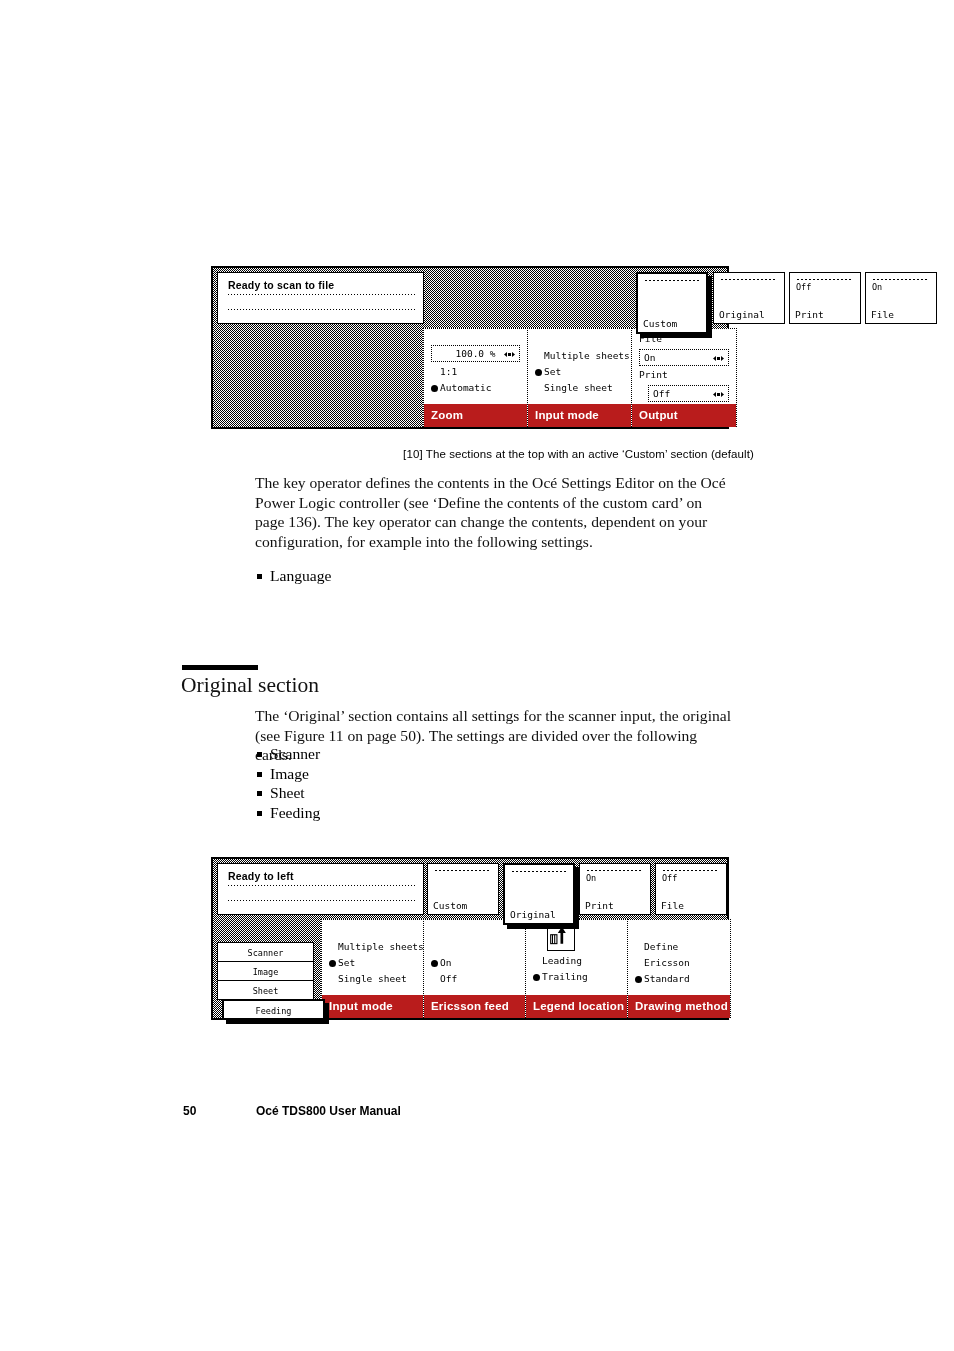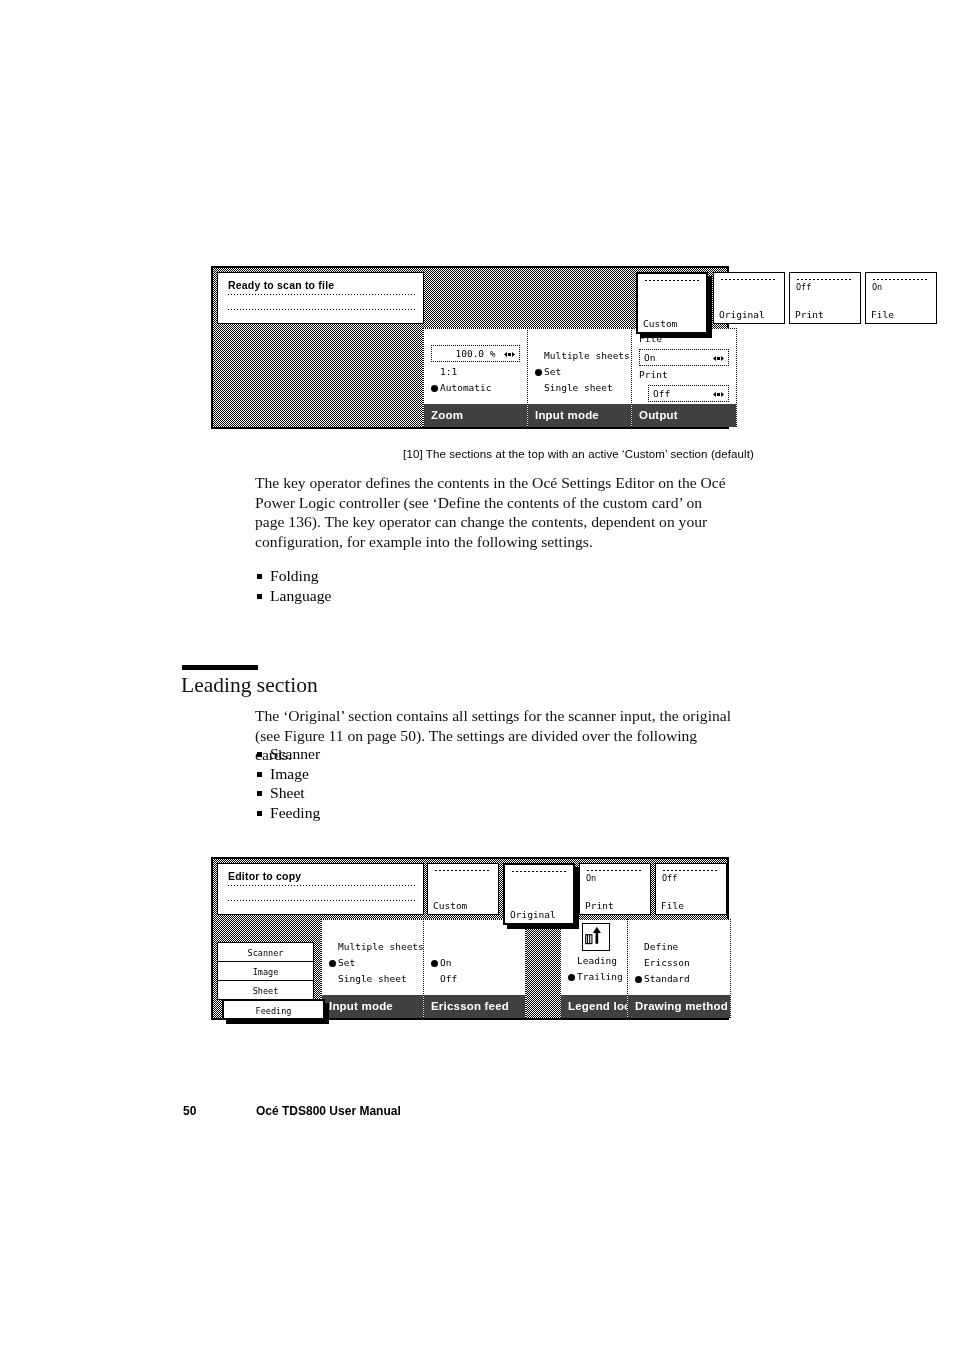--- a/index.html
+++ b/index.html
@@ -177,21 +177,21 @@
     position: absolute;
     left: 0; right: 0; top: 0; bottom: 23px;
     background: #fff;
     padding: 6px 7px 0 7px;
     box-sizing: border-box;
   }
   .card-title {
     position: absolute;
     left: 0; right: 0; bottom: 0;
     height: 23px;
-    background: #404040;
+    background: #b91c1c;
     color: #fff;
     font-family: "Liberation Sans", sans-serif;
     font-weight: bold;
     font-size: 11.5px;
     line-height: 23px;
     padding-left: 7px;
     white-space: nowrap;
     letter-spacing: 0.2px;
   }
   .row {
@@ -381,42 +381,41 @@
         <div class="card-title">Output</div>
       </div>
     </div>
   </div>
 
   <div class="caption" style="left:254px; top:447px; width:500px;">[10] The sections at the top with an active ‘Custom’ section (default)</div>
 
   <div class="bodytext" style="left:255px; top:473px; width:475px;">The key operator defines the contents in the Océ Settings Editor on the Océ Power Logic controller (see ‘Define the contents of the custom card’ on page 136). The key operator can change the contents, dependent on your configuration, for example into the following settings.</div>
 
   <ul class="bullets" style="position:absolute; left:255px; top:566px; width:420px;">
-    <li><span>Folding</span></li>
     <li><span>Language</span></li>
   </ul>
 
   <div class="heading-rule" style="left:182px; top:665px; width:76px;"></div>
-  <div class="heading" style="left:181px; top:672px; width:400px;">Leading section</div>
+  <div class="heading" style="left:181px; top:672px; width:400px;">Original section</div>
 
   <div class="bodytext" style="left:255px; top:706px; width:478px;">The ‘Original’ section contains all settings for the scanner input, the original (see Figure 11 on page 50). The settings are divided over the following cards.</div>
 
   <ul class="bullets" style="position:absolute; left:255px; top:744px; width:420px;">
     <li><span>Scanner</span></li>
     <li><span>Image</span></li>
     <li><span>Sheet</span></li>
     <li><span>Feeding</span></li>
   </ul>
 
   <div class="panel" style="left:211px; top:857px; width:518px; height:163px;">
 
     <div class="panel-top">
 
       <div class="display" style="width:207px; height:52px;">
-        <div class="display-title">Editor to copy</div>
+        <div class="display-title">Ready to left</div>
         <div class="dotline"></div>
         <div class="dotline" style="margin-top:14px;"></div>
       </div>
 
       <div class="tab" style="left:214px; top:4px; width:72px; height:52px;">
         <div class="tab-dots"></div>
         <div class="tab-status"></div>
         <div class="tab-label">Custom</div>
       </div>
 
@@ -478,21 +477,21 @@
             <span class="radio"></span>
             <span>On</span>
           </div>
           <div class="row plain">
             <span>Off</span>
           </div>
         </div>
         <div class="card-title">Ericsson feed</div>
       </div>
 
-      <div class="card" style="left:204px; top:0px; width:103px; height:99px;margin-left:35px;">
+      <div class="card" style="left:204px; top:0px; width:103px; height:99px;">
         <div class="card-body" style="padding-top:2px;">
           <div class="legend-icon" style="margin-left:14px;">
             <svg viewBox="0 0 28 28" width="25" height="25" aria-hidden="true">
               <polygon points="15.5,3 20,10 17,10 17,22 14,22 14,10 11,10" fill="#000"></polygon>
               <rect x="3" y="12" width="7" height="10" fill="none" stroke="#000" stroke-width="1.2"></rect>
               <line x1="5" y1="12" x2="5" y2="22" stroke="#000" stroke-width="1.2"></line>
               <line x1="7.5" y1="12" x2="7.5" y2="22" stroke="#000" stroke-width="1.2"></line>
             </svg>
           </div>
           <div class="row plain">

